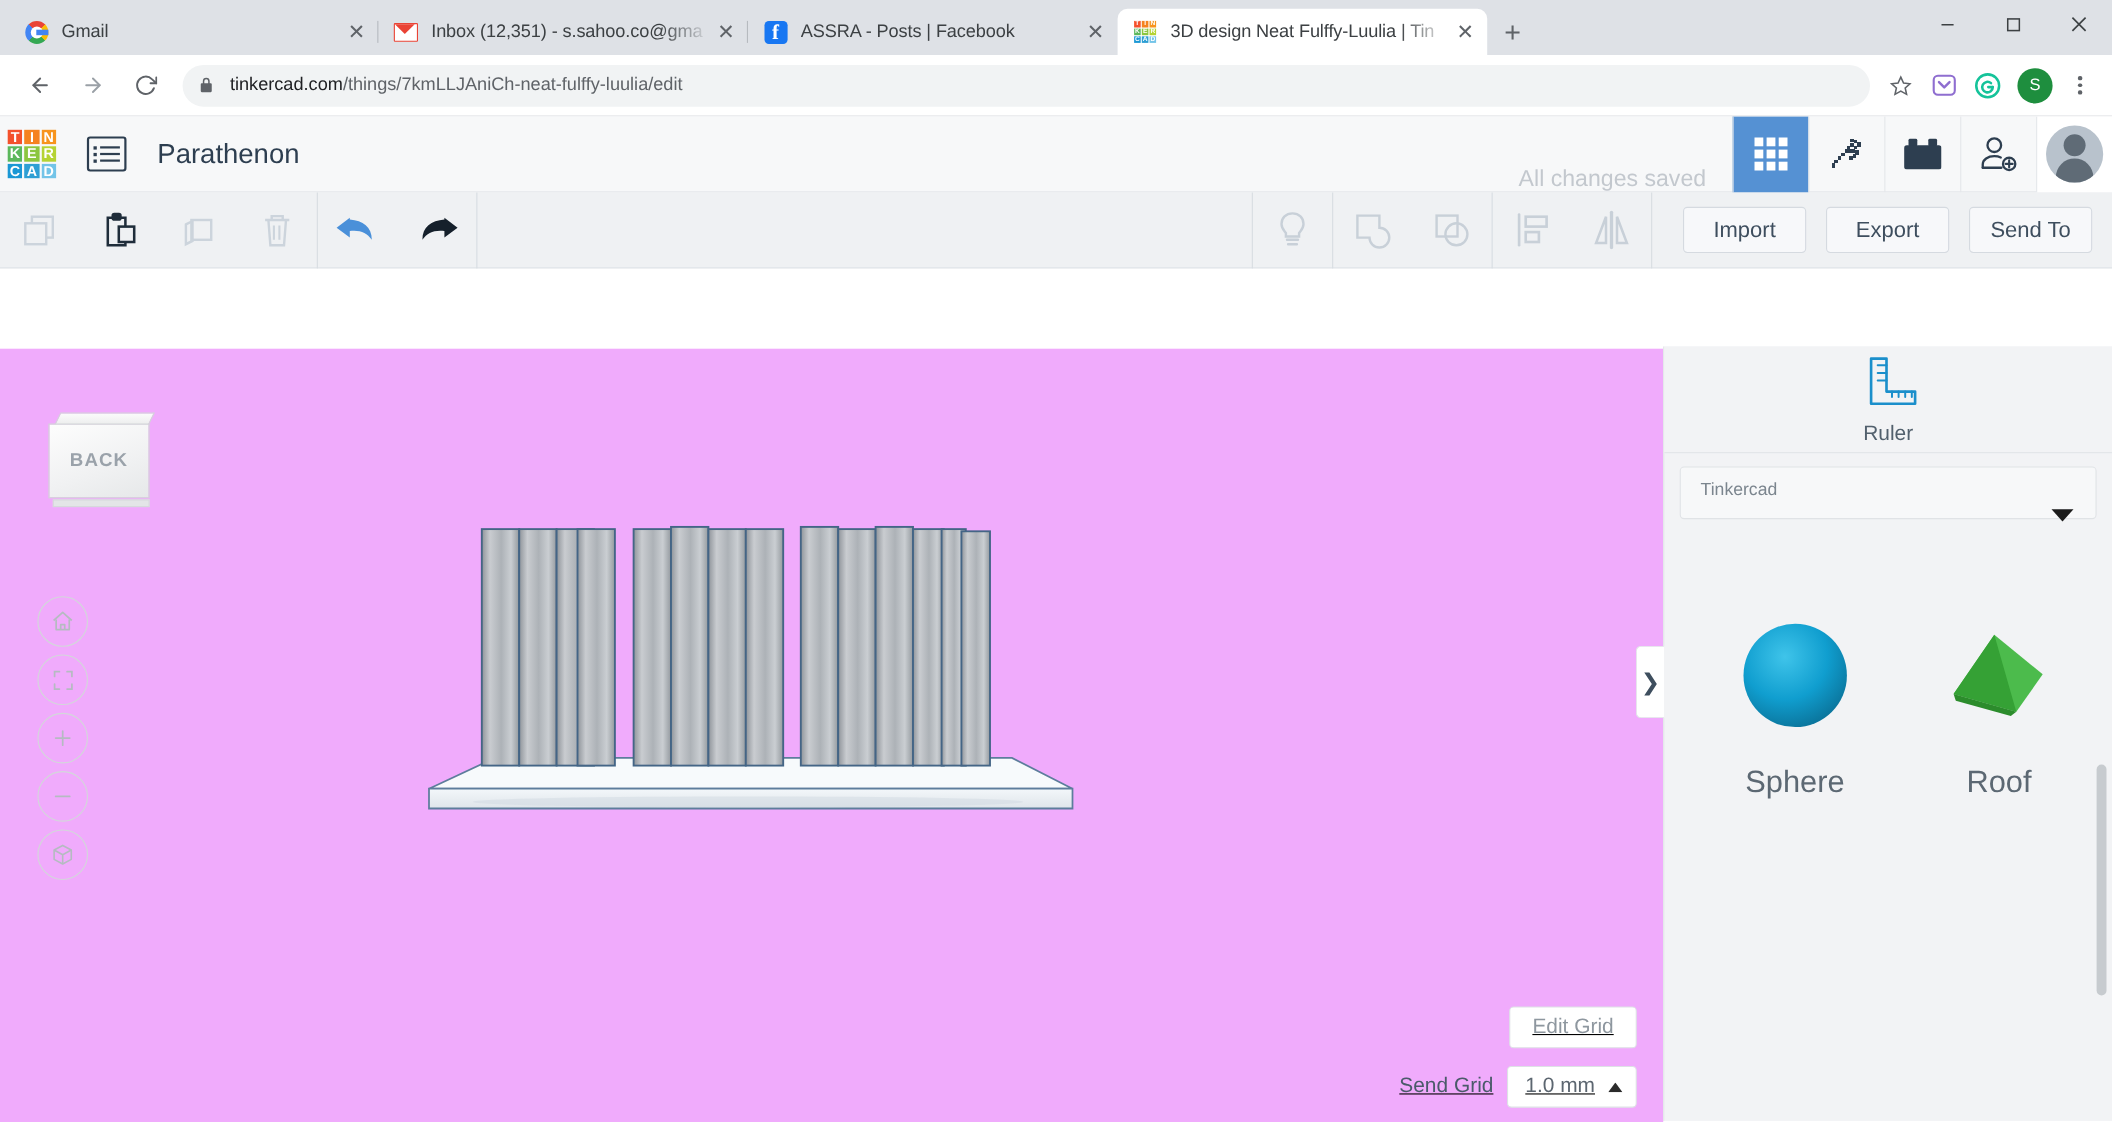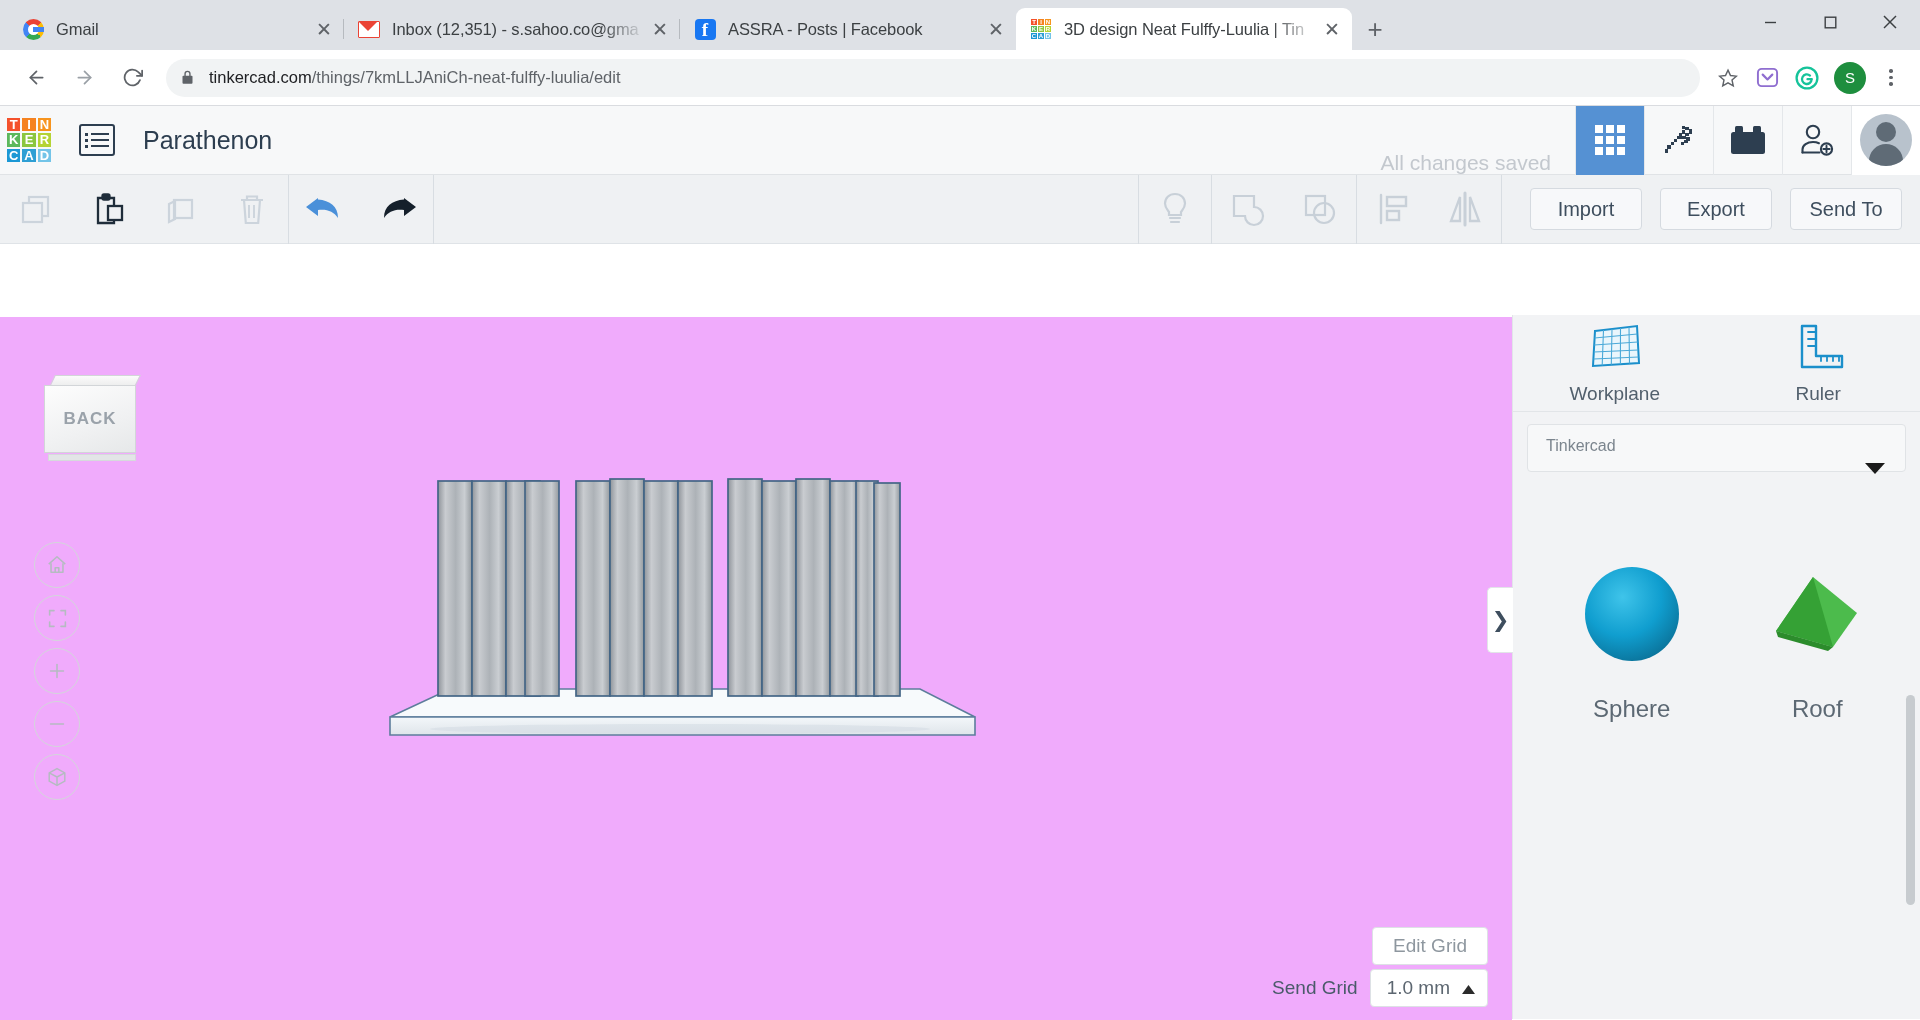--- a/index.html
+++ b/index.html
@@ -326,21 +326,21 @@
     border: 1.6px solid #d3d7da;
     display: flex; align-items: center; justify-content: center;
     margin-bottom: 7px;
     color: #b5bbc1; background: transparent;
   }
 
   .model { position: absolute; left: 380px; top: 150px; }
 
   .grid-ctrls {
     position: absolute; right: 24px; bottom: 14px;
-    display: flex; flex-direction: column; align-items: flex-end; gap: 4px;
+    display: flex; flex-direction: column; align-items: flex-end; gap: 16px; text-decoration: underline;
   }
   .edit-grid-btn {
     height: 38px; padding: 0 20px;
     border: 1px solid #dde1e5; border-radius: 4px; background: #fff;
     display: flex; align-items: center;
     font-size: 19px; color: #8e979f;
   }
   .snap-row { display: flex; align-items: center; gap: 12px; }
   .snap-label { font-size: 19px; color: #4a5a6a; }
   .snap-select {
@@ -386,21 +386,21 @@
   .shape-grid {
     position: absolute; left: 0; right: 0; top: 206px; bottom: 0;
     display: grid;
     grid-template-columns: 1fr 1fr;
     grid-auto-rows: 240px;
     padding: 18px 10px 0 26px;
     overflow: hidden;
   }
   .shape-cell { display: flex; flex-direction: column; align-items: center; justify-content: flex-start; }
   .shape-art { height: 150px; display:flex; align-items:center; justify-content:center; }
-  .shape-label { font-size: 24px; color: #5c6873; margin-top: 6px; }
+  .shape-label { font-size: 28px; color: #5c6873; margin-top: 6px; }
   .panel-scrollbar {
     position: absolute; right: 5px; top: 380px;
     width: 9px; height: 210px;
     background: #c7cbcf; border-radius: 5px;
   }
   .panel-collapse {
     position: absolute;
     left: -26px; top: 272px;
     width: 26px; height: 66px;
     background: #fff;
@@ -823,34 +823,20 @@
     </div>
 
     <div class="panel">
 
       <div class="panel-collapse">❯</div>
 
       <div class="panel-tools">
         <div class="ptool">
           <span>
             <svg width="56" height="52" viewBox="0 0 56 52">
-              <g stroke="#1b8fcb" stroke-width="2" fill="#eaf6fc">
-                <polygon points="8,10 50,5 52,42 6,45"></polygon>
-              </g>
-              <g stroke="#4aa9d8" stroke-width="1.1" fill="none">
-                <path d="M16.5,8.9 L15.2,44.4 M25,7.9 L24.3,43.8 M33.5,6.9 L33.4,43.2 M42,5.9 L42.5,42.6"></path>
-                <path d="M7.6,17 L50.4,13 M7.2,24 L50.8,21 M6.9,31 L51.2,29 M6.5,38 L51.6,36"></path>
-              </g>
-            </svg>
-          </span>
-          <span class="ptool-label">Workplane</span>
-        </div>
-        <div class="ptool">
-          <span>
-            <svg width="56" height="52" viewBox="0 0 56 52">
               <g stroke="#1b8fcb" stroke-width="2.4" fill="none" stroke-linejoin="round">
                 <path d="M12,5 L26,5 L26,35 L52,35 L52,46 L12,46 Z"></path>
               </g>
               <g stroke="#1b8fcb" stroke-width="1.8" stroke-linecap="round">
                 <path d="M18,11 L26,11 M18,18 L26,18 M18,25 L26,25"></path>
                 <path d="M31,40 L31,35 M37,40 L37,35 M43,40 L43,35 M49,40 L49,35"></path>
               </g>
             </svg>
           </span>
           <span class="ptool-label">Ruler</span>

